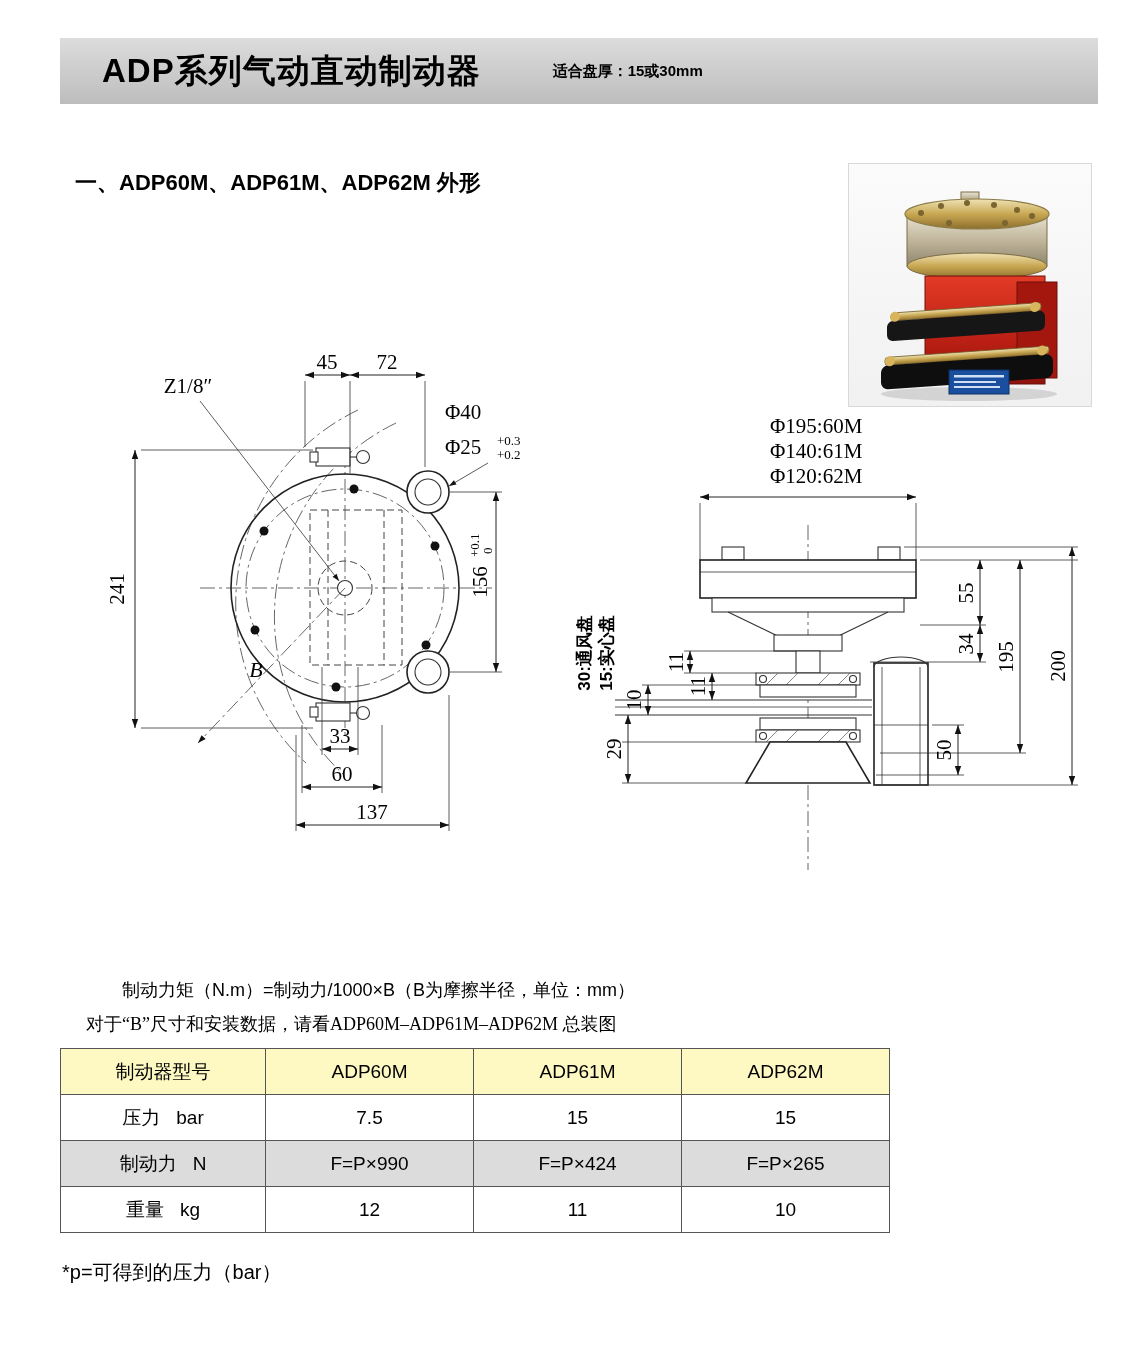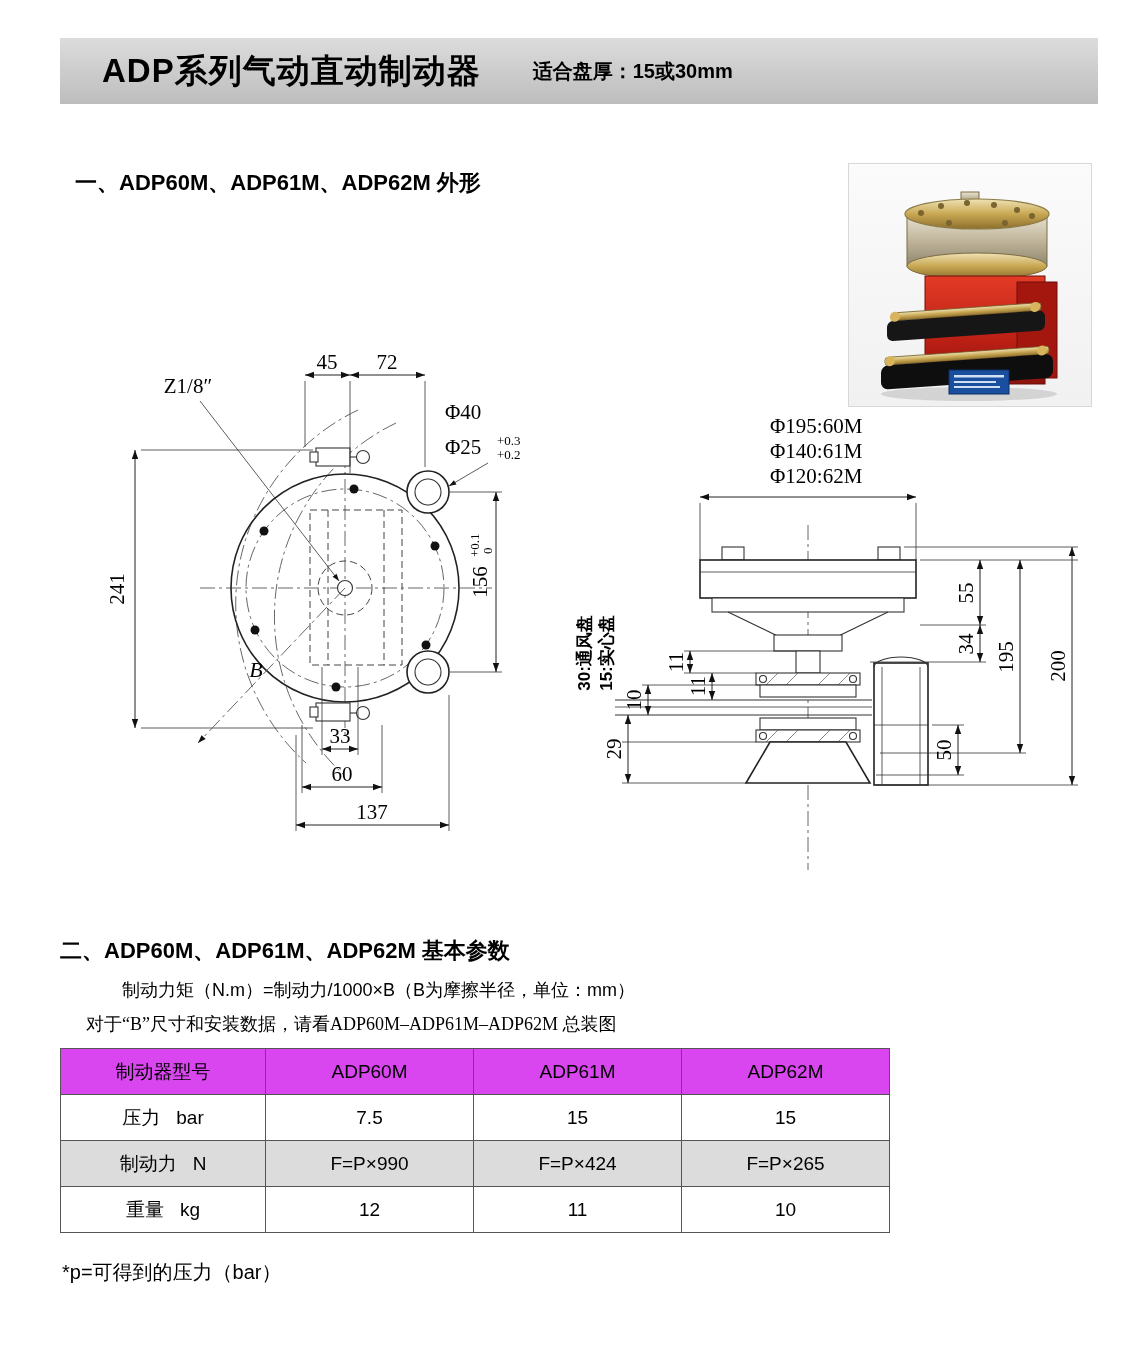--- a/index.html
+++ b/index.html
@@ -1,23 +1,23 @@
 <!DOCTYPE html>
 <html><head>
 <meta charset="utf-8">
 <style>
   html,body { margin:0; padding:0; background:#ffffff; }
   .page { position:relative; width:1145px; height:1355px; background:#ffffff;
           font-family:"Liberation Sans", sans-serif; overflow:hidden; color:#000; }
 
   .header-bar { position:absolute; left:60px; top:38px; width:1038px; height:66px;
                 background:linear-gradient(180deg,#dcdcdc 0%,#cbcbcb 55%,#bdbdbd 100%);
-                display:flex; align-items:center; }
+                display:flex; align-items:center;gap:20px; }
   .header-title { font-size:33px; font-weight:bold; margin-left:42px; letter-spacing:1px; }
-  .header-sub { font-size:20px; font-weight:bold; margin-left:52px; }
+  .header-sub { font-size:15px; font-weight:bold; margin-left:52px; }
 
   .sec-heading { position:absolute; font-size:22px; font-weight:bold; }
   #sec1 { left:75px; top:168px; }
   #sec2 { left:60px; top:936px; }
   .para { position:absolute; font-size:18px; }
   #formula { left:86px; top:978px;margin-left:36px; }
   #assembly-note { left:86px; top:1012px;font-family:Liberation Serif, serif; }
 
   .photo-box { position:absolute; left:848px; top:163px; width:242px; height:242px;
                border:1px solid #d8d8d8; background:linear-gradient(180deg,#fbfbfb,#f1f1f1); }
@@ -39,21 +39,21 @@
   svg text { font-family:"Liberation Serif", serif; fill:#000; }
   .dt  { font-size:21px; }
   .dts { font-size:13px; }
   .dti { font-size:22px; font-style:italic; }
   .zh  { font-family:"Liberation Sans", sans-serif; font-weight:bold; font-size:17px; }
 
   .spec-table { position:absolute; left:60px; top:1048px; width:830px;
                 border-collapse:collapse; table-layout:fixed; font-size:19px; }
   .spec-table th, .spec-table td { border:1px solid #555; height:45px; text-align:center;
                 font-weight:normal; padding:0; font-family:"Liberation Sans", sans-serif; }
-  .row-hdr { background:#d946ef; }
+  .row-hdr { background:#fef9c3; }
   .row-alt { background:#dcdcdc; }
   .cell-label .unit { margin-left:16px; }
 
   .footnote { position:absolute; font-size:20px;margin-top:16px; }
   #pressure-footnote { left:62px; top:1243px; }
   #remark { left:818px; top:1266px; font-weight:bold; }
 </style>
 </head>
 <body>
 
@@ -331,21 +331,20 @@
       <text class="dt" transform="rotate(-90 135 291)" x="135" y="291" text-anchor="middle">11</text>
 
       <line class="dim" x1="78" y1="290" x2="78" y2="320" marker-start="url(#m2)" marker-end="url(#m2)"></line>
       <text class="dt" transform="rotate(-90 71 305)" x="71" y="305" text-anchor="middle">10</text>
 
       <line class="dim" x1="58" y1="320" x2="58" y2="388" marker-start="url(#m2)" marker-end="url(#m2)"></line>
       <text class="dt" transform="rotate(-90 51 354)" x="51" y="354" text-anchor="middle">29</text>
     </g>
   </svg>
 
-  <div class="sec-heading" id="sec2">二、ADP60M、ADP61M、ADP62M 基本参数</div>
   <div class="para" id="formula">制动力矩（N.m）=制动力/1000×B（B为摩擦半径，单位：mm）</div>
   <div class="para" id="assembly-note">对于“B”尺寸和安装数据，请看ADP60M–ADP61M–ADP62M 总装图</div>
 
   <table class="spec-table">
     <colgroup>
         <col style="width:205px">
         <col>
         <col>
         <col>
       </colgroup>

